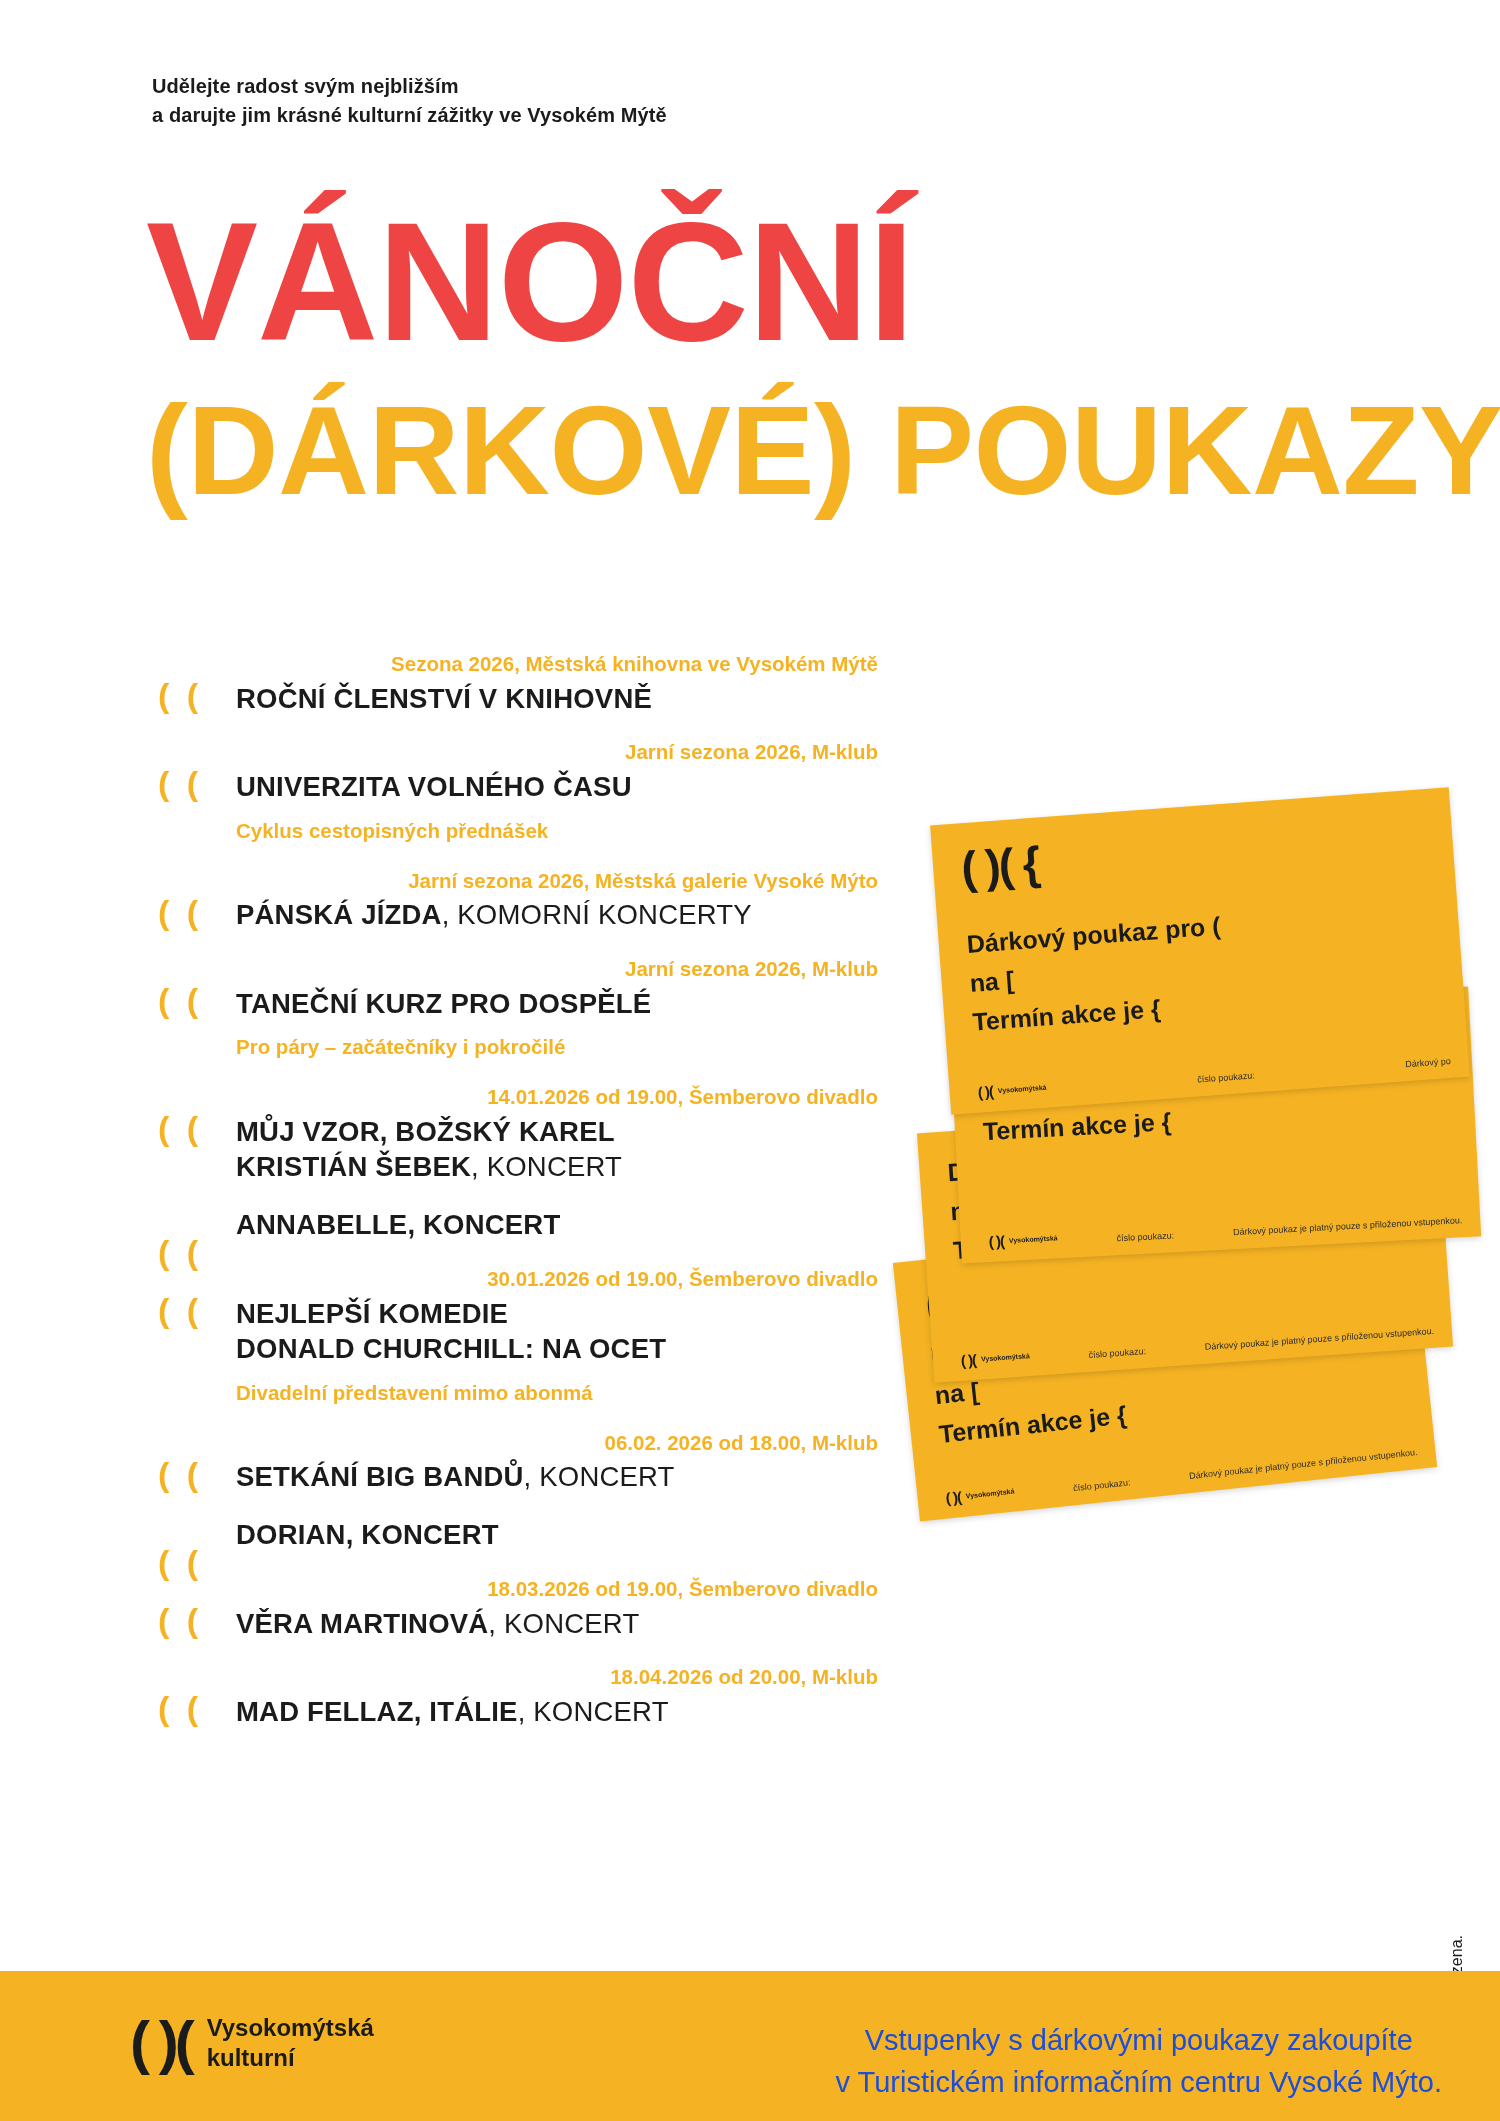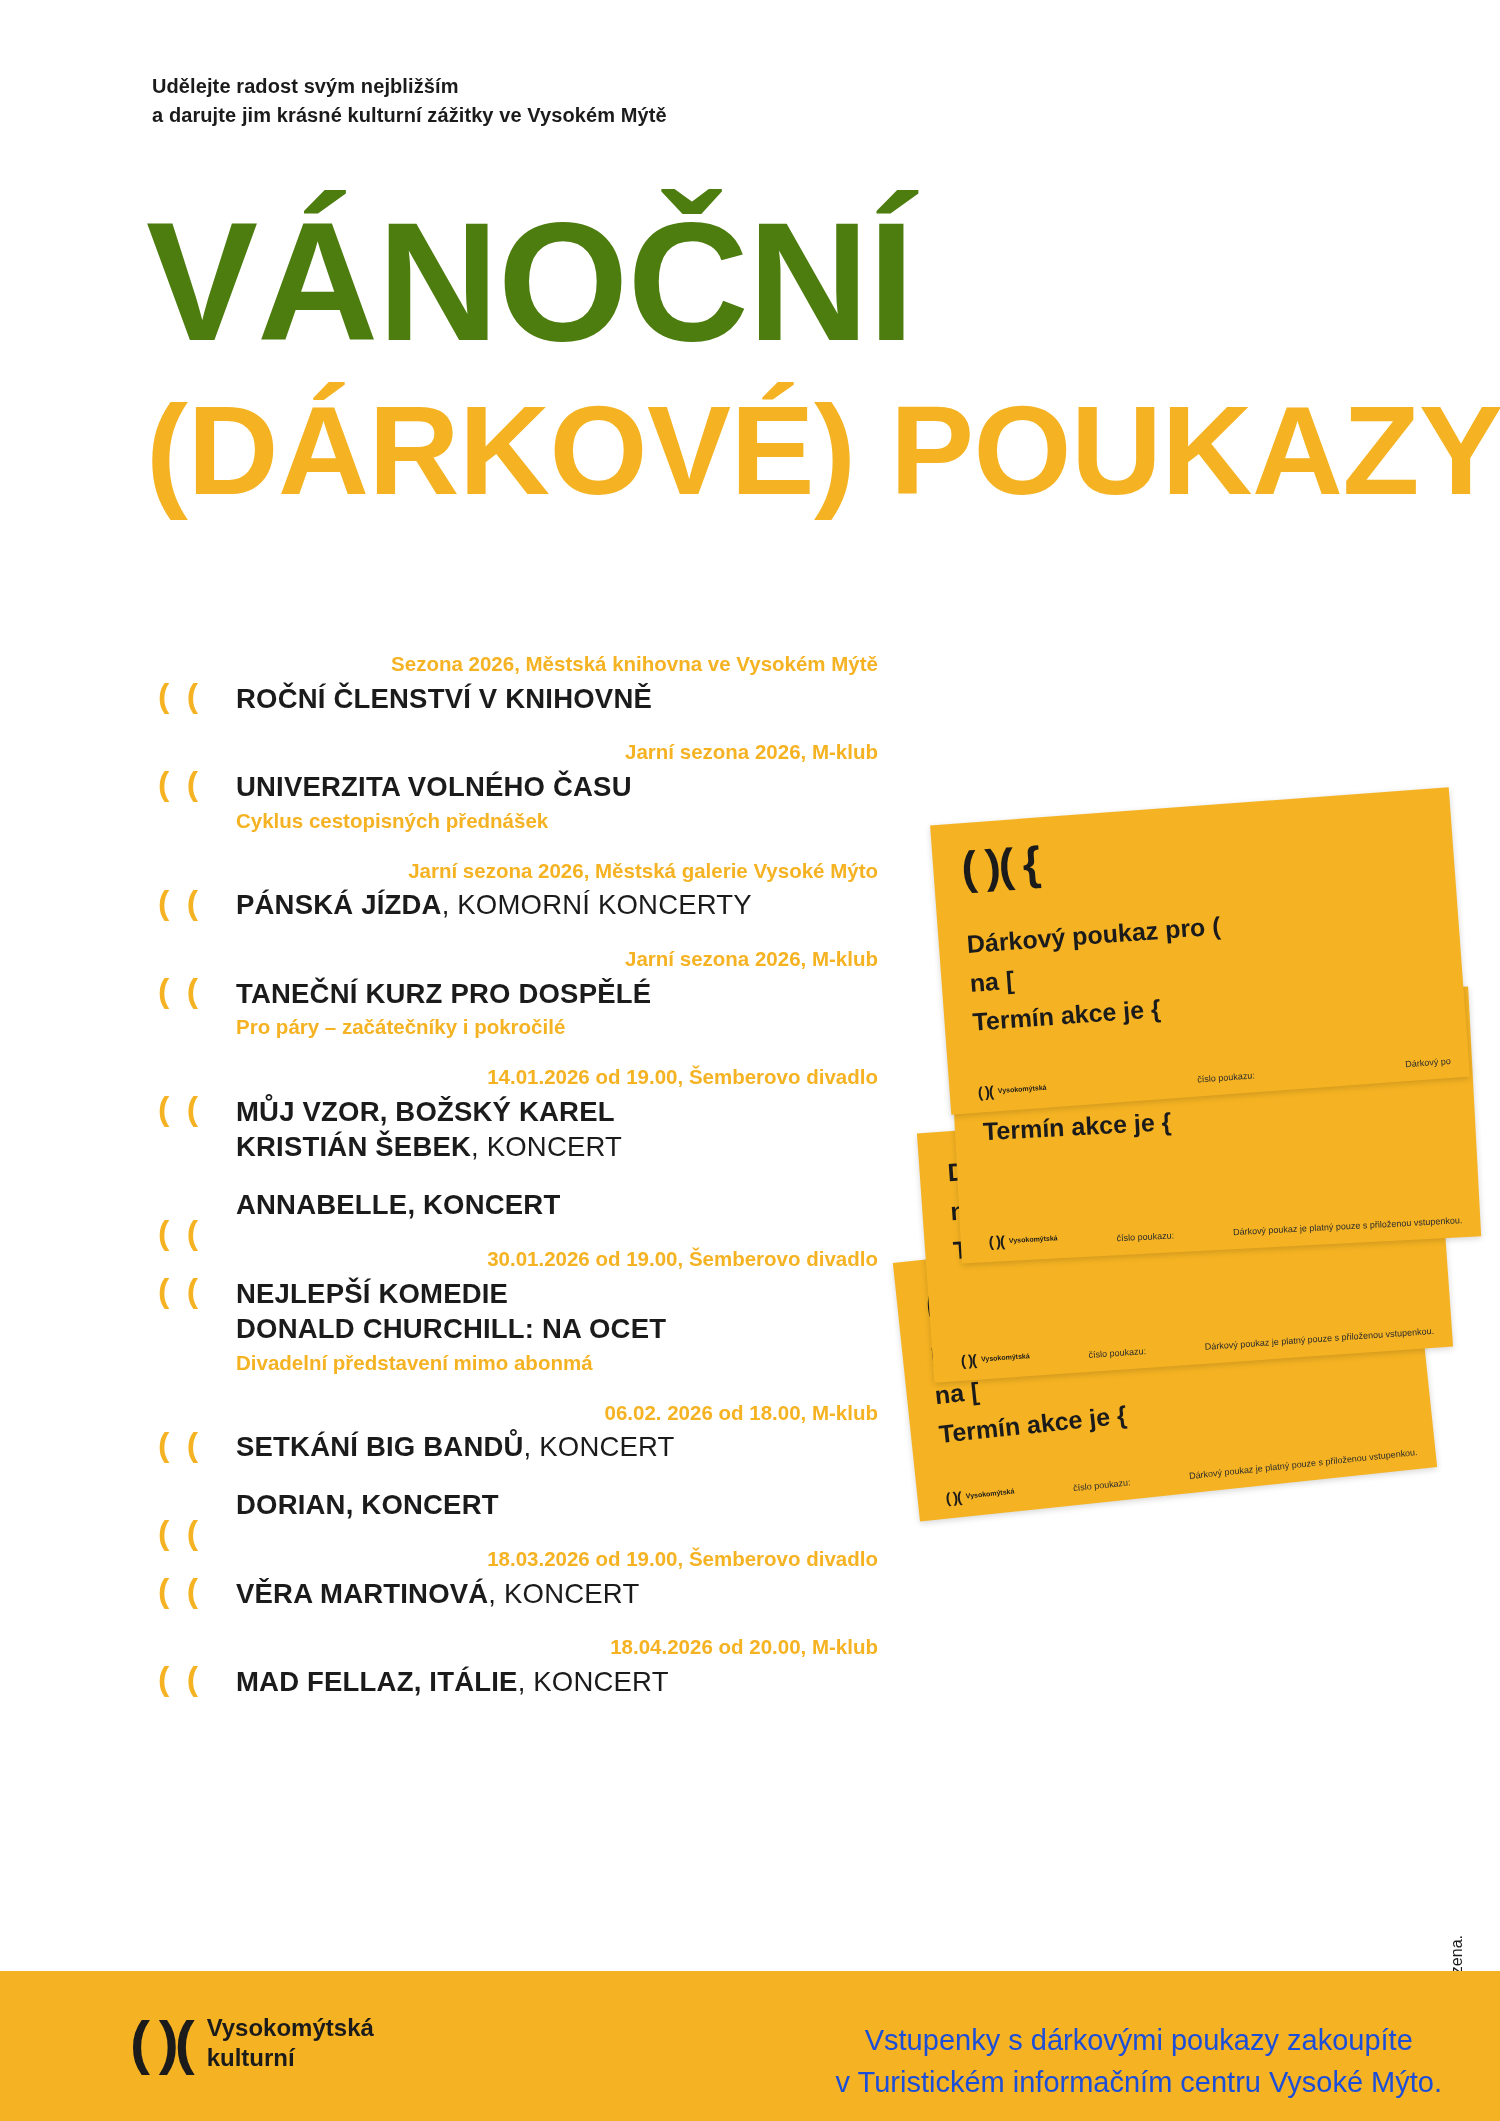--- a/index.html
+++ b/index.html
@@ -39,21 +39,21 @@
 
   .title-block {
     position: absolute;
     left: 146px;
     top: 205px;
     width: 1300px;
   }
   .title-main {
     font-size: 168px;
     font-weight: bold;
-    color: #4d7c0f;
+    color: #ef4444;
     letter-spacing: -1px;
     line-height: 0.92;
     margin: 0;
   }
   .title-sub {
     font-size: 126px;
     font-weight: bold;
     color: #2b2b2b;
     letter-spacing: -0.5px;
     line-height: 1.0;
@@ -100,21 +100,21 @@
     letter-spacing: 0.2px;
   }
   .item-title .light {
     font-weight: normal;
   }
   .item-note {
     font-size: 20.5px;
     font-weight: bold;
     color: #f5b323;
     line-height: 1.35;
-    margin-top: 2px;
+    margin-top: 12px;
   }
 
   
   .vouchers {
     position: absolute;
     left: 930px;
     top: 780px;
     width: 560px;
     height: 920px;
   }

